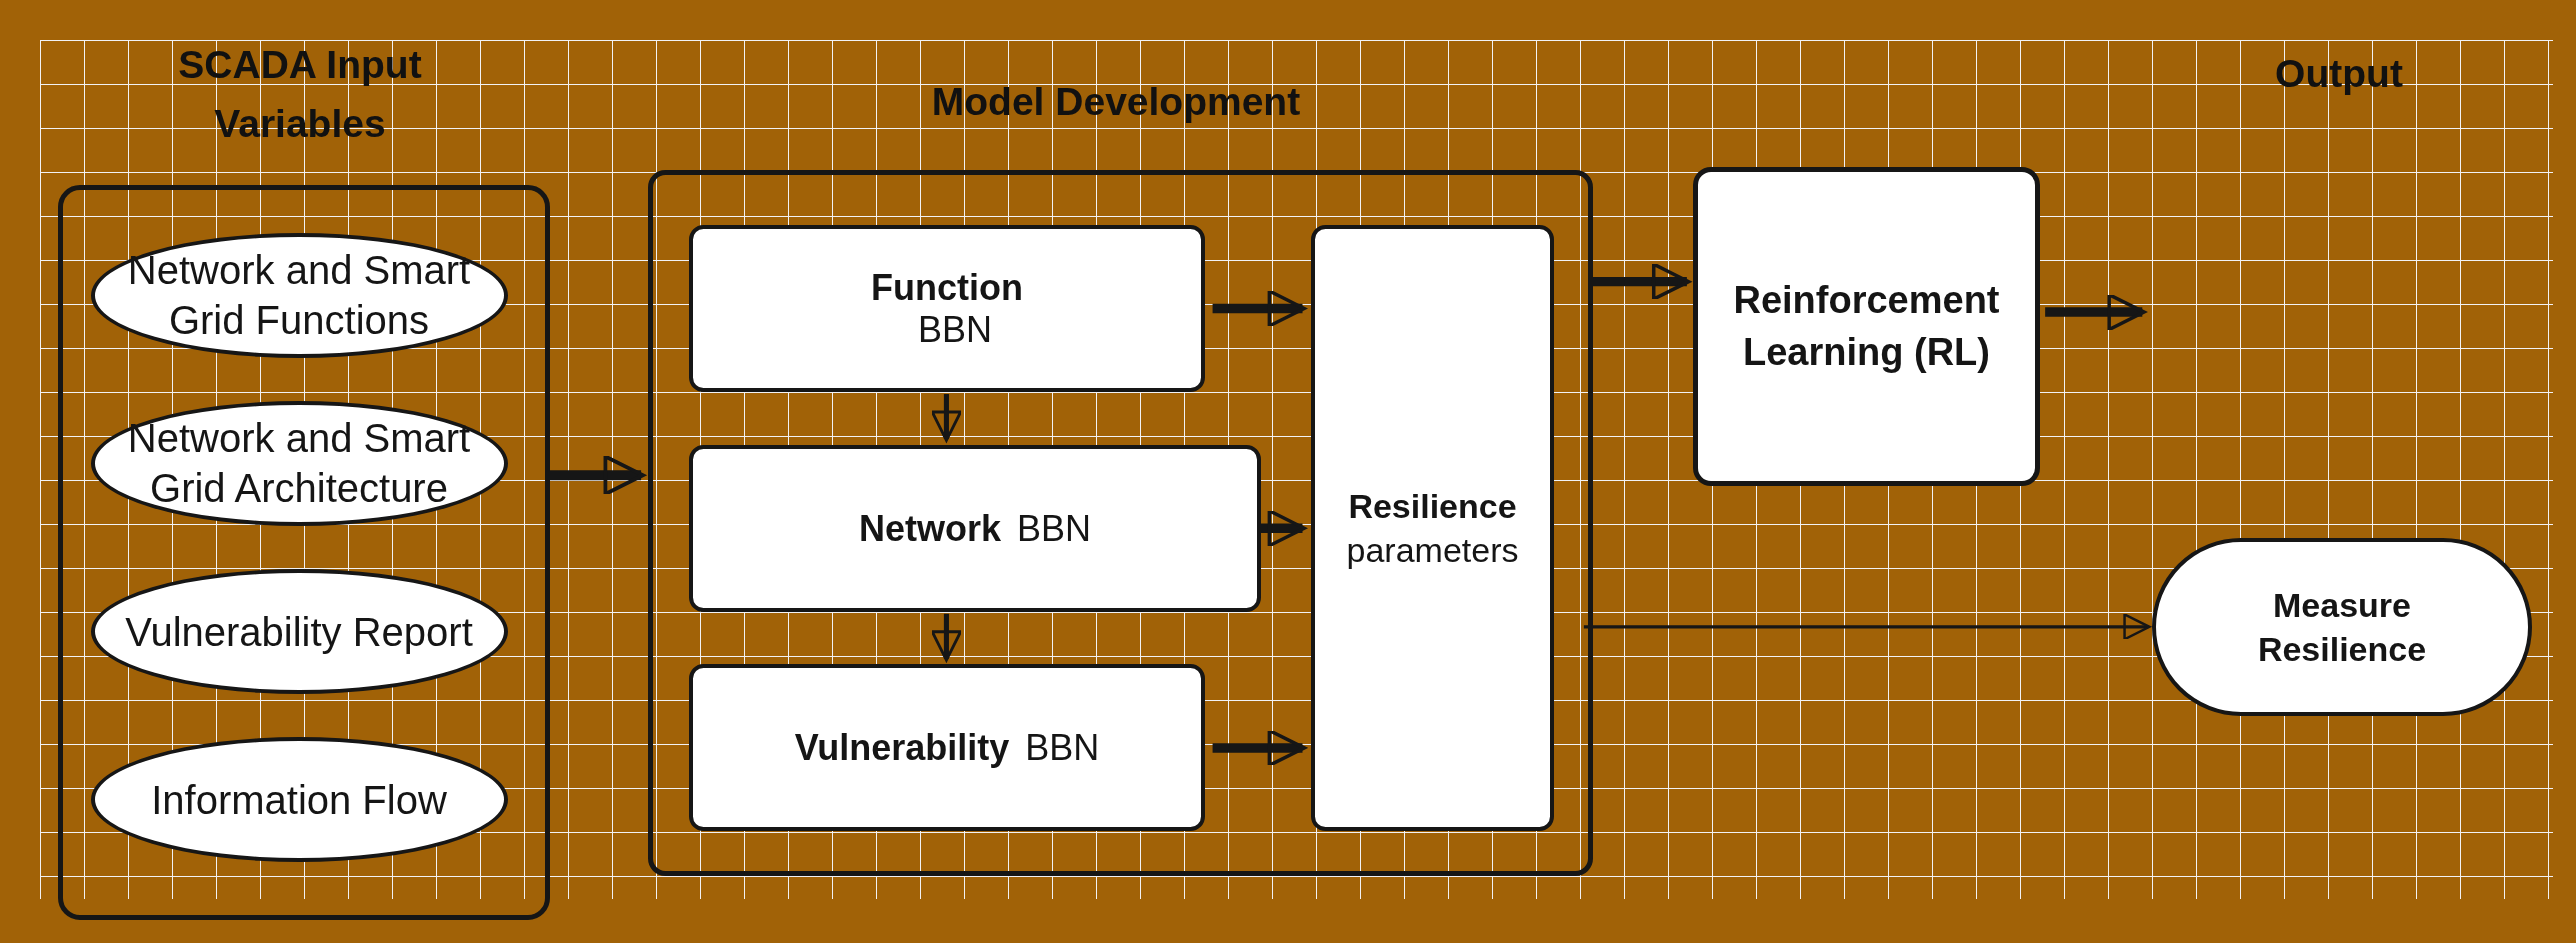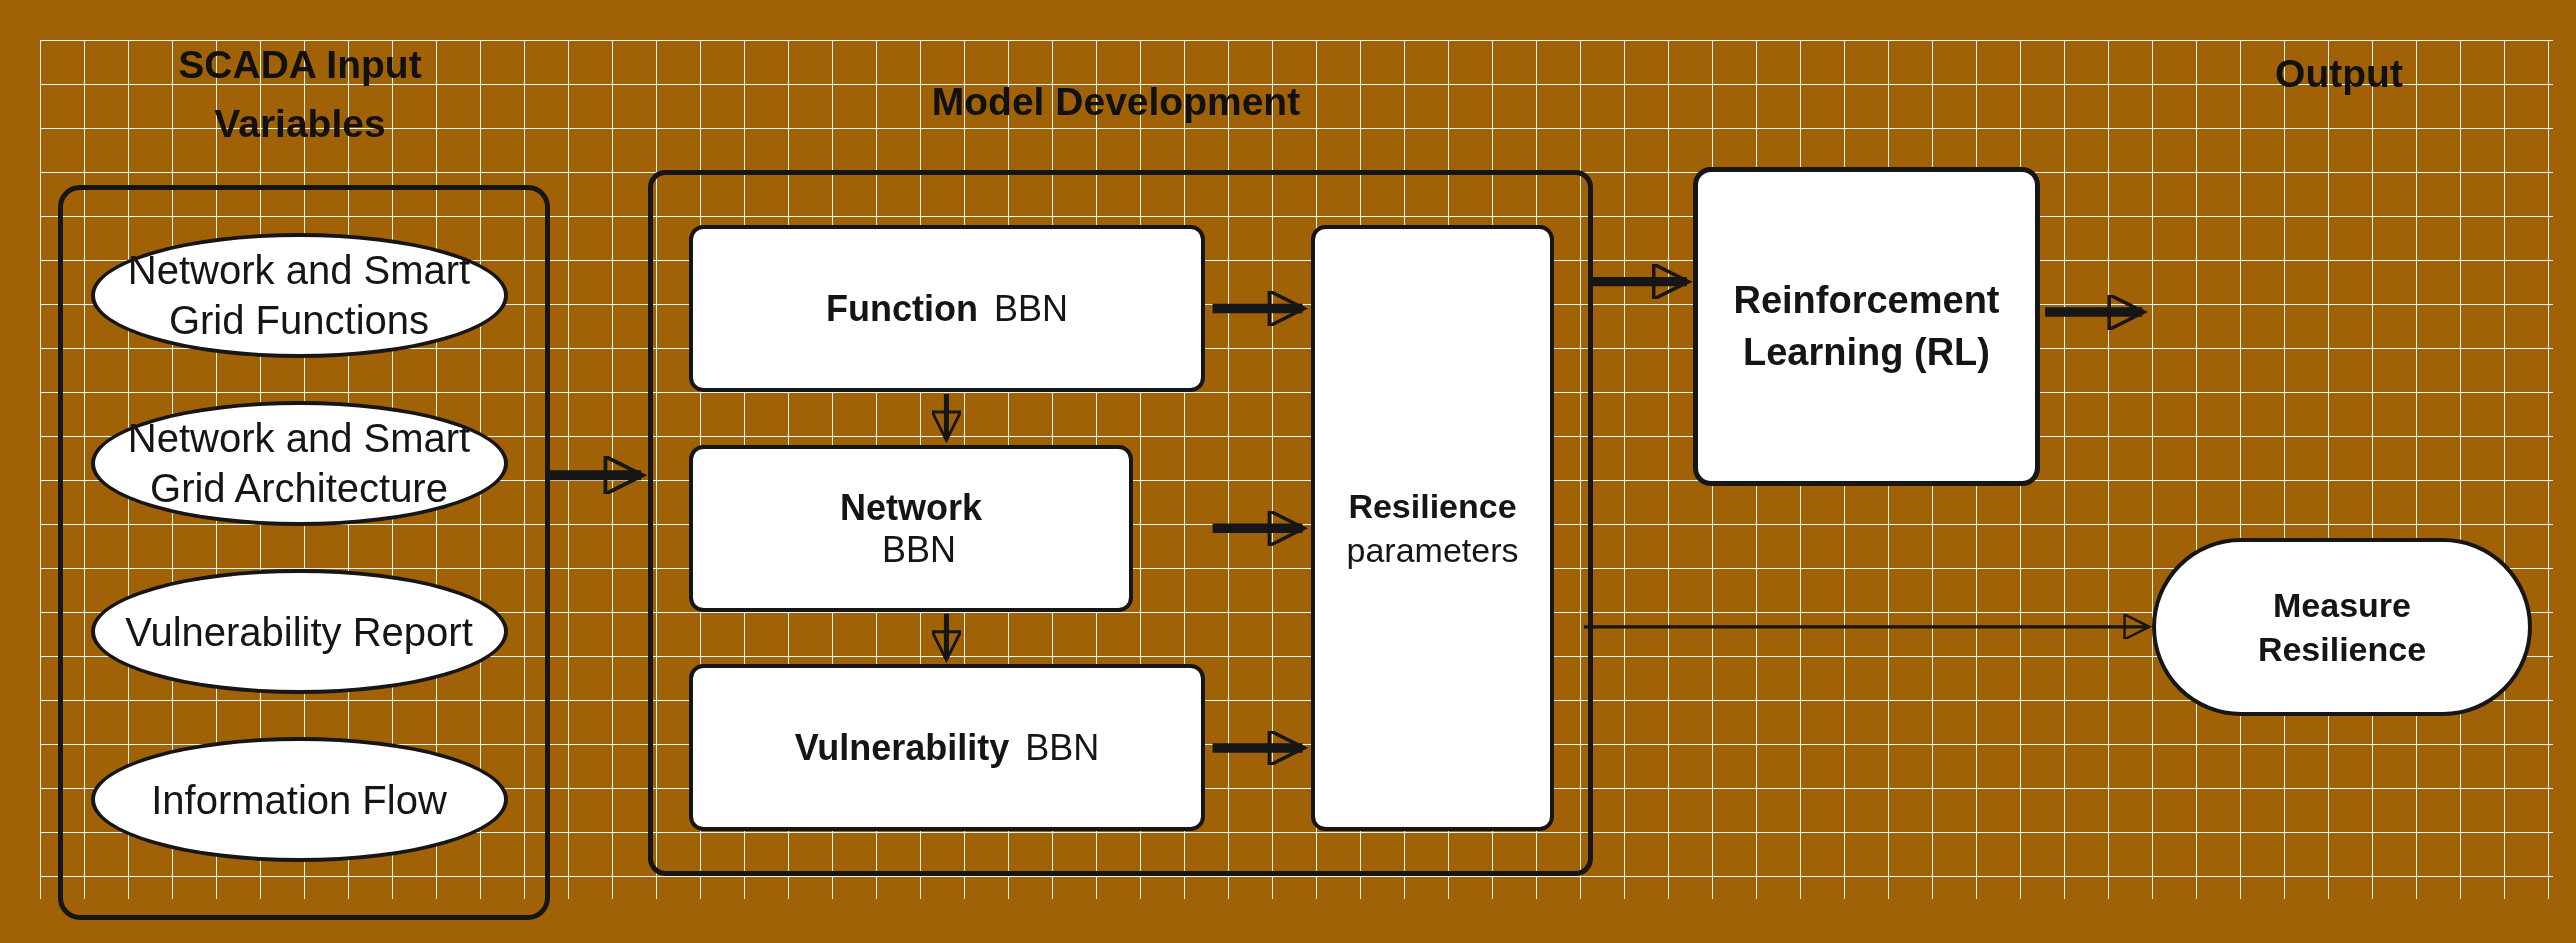--- a/index.html
+++ b/index.html
@@ -127,25 +127,25 @@
     <div class="oval ml">Network and Smart
 Grid Functions</div>
     <div class="oval ml">Network and Smart
 Grid Architecture</div>
     <div class="oval ml">Vulnerability Report</div>
     <div class="oval ml">Information Flow</div>
   </div>
 
   <div class="group-box" style="left:648px;top:170px;width:935px;height:696px;border-radius:17.4px;"></div>
 
-  <div class="node bbn" style="left:689px;top:225px;width:516px;height:167px;">
+  <div class="node bbn" style="left:689px;top:225px;width:516px;height:167px;flex-direction:column;">
     <span class="bold-part">Function</span>
     <span class="suffix">BBN</span>
   </div>
-  <div class="node bbn" style="left:689px;top:445px;width:444px;height:167px;flex-direction:column;">
+  <div class="node bbn" style="left:689px;top:445px;width:572px;height:167px;">
     <span class="bold-part">Network</span>
     <span class="suffix">BBN</span>
   </div>
   <div class="node bbn" style="left:689px;top:664px;width:516px;height:167px;">
     <span class="bold-part">Vulnerability</span>
     <span class="suffix">BBN</span>
   </div>
 
   <div class="node resilience" style="left:1311px;top:225px;width:243px;height:606px;">
     <span class="bold-part">Resilience</span>

